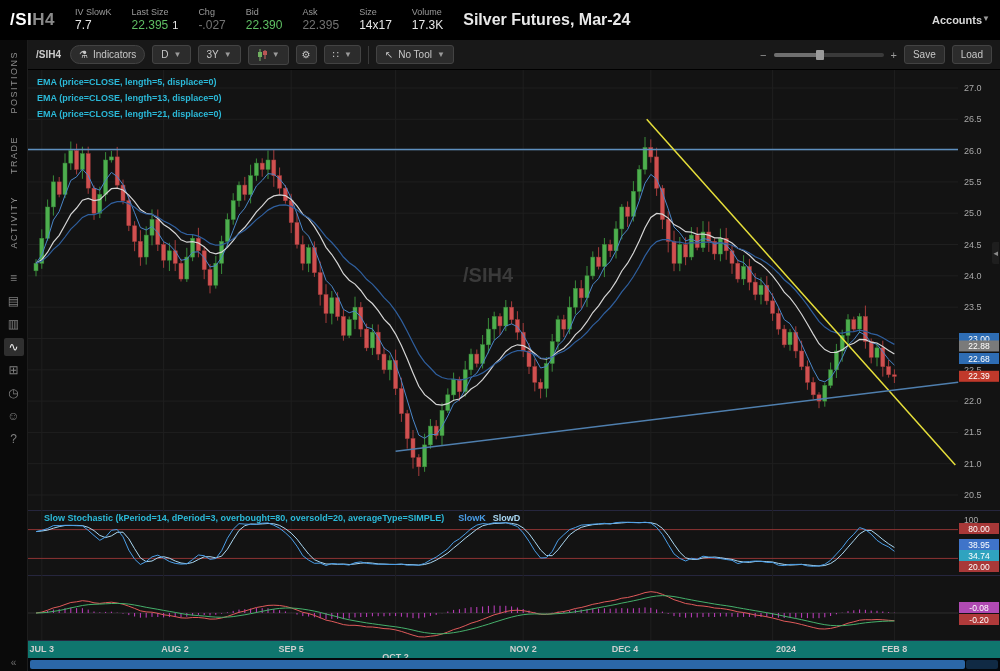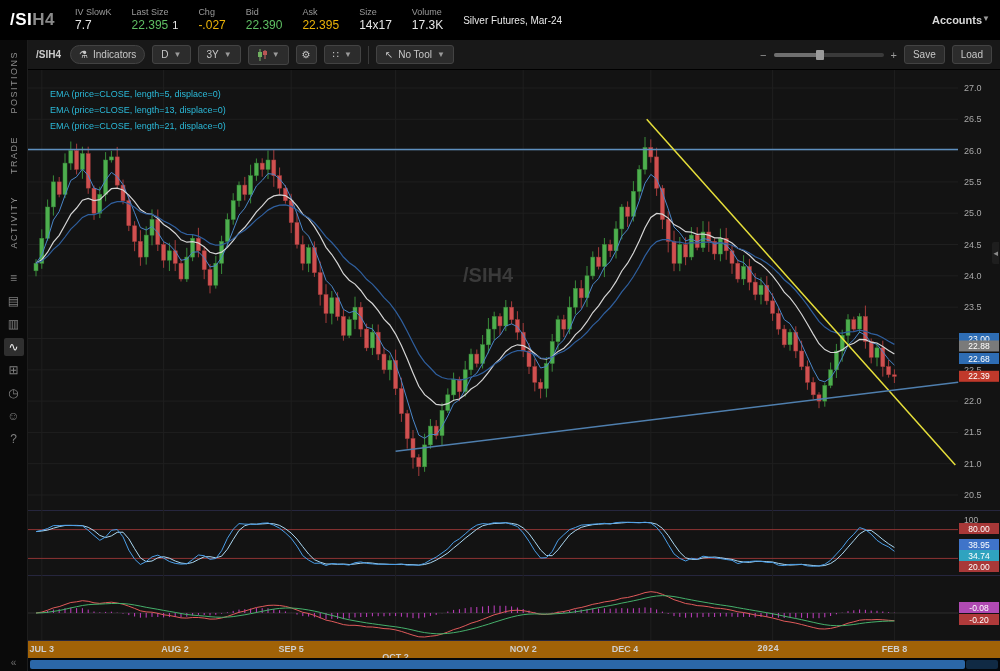--- a/index.html
+++ b/index.html
@@ -6,23 +6,23 @@
   html,body{width:1000px;height:671px;background:#000;font-family:"Liberation Sans",sans-serif;overflow:hidden;}
   .app{width:1000px;height:671px;display:flex;flex-direction:column;}
 
   
   header{height:40px;background:#000;display:flex;align-items:center;padding:0 10px;gap:20px;flex:none;}
   .sym{font-size:17px;font-weight:bold;color:#fff;letter-spacing:0.5px;}
   .sym .muted{color:#8a8a8a;font-weight:bold;}
   .stat{display:flex;flex-direction:column;line-height:1.25;}
   .slabel{font-size:9px;color:#9a9a9a;}
   .sval{font-size:12px;}
-  .white{color:#e6e6e6}.green{color:#5fbf63}.red{color:#eab308}
+  .white{color:#e6e6e6}.green{color:#5fbf63}.red{color:#737373}
   .sizeunit{color:#e6e6e6;margin-left:4px;font-size:11px;}
-  .desc{font-size:10px;color:#e8e8e8;}
+  .desc{font-size:16px;color:#e8e8e8;font-weight:bold;}
   .spacer{flex:1;}
   .accounts{color:#d8d8d8;font-size:11px;display:flex;cursor:pointer;font-weight:bold;}
   .caret{color:#9a9a9a;font-size:8px;}
 
   .body{flex:1;display:flex;min-height:0;}
 
   
   .sidebar{width:28px;background:#0a0a0a;border-right:1px solid #1d1d1d;display:flex;flex-direction:column;align-items:center;flex:none;}
   .vtab{writing-mode:vertical-rl;transform:rotate(180deg);color:#8f8f8f;font-size:9px;letter-spacing:1.5px;padding:11px 0;cursor:pointer;}
   .icons{margin-top:10px;display:flex;flex-direction:column;gap:5px;align-items:center;}
@@ -39,25 +39,25 @@
   .iconbtn{padding:3px 5px;}
   .vsep{width:1px;height:18px;background:#3a3a3a;}
   .slider{width:110px;height:4px;background:#3a3a3a;border-radius:2px;position:relative;}
   .slider .fill{position:absolute;left:0;top:0;height:4px;width:46px;background:#6f6f6f;border-radius:2px;}
   .slider .handle{position:absolute;left:42px;top:-3px;width:8px;height:10px;background:#9a9a9a;border-radius:1px;cursor:pointer;}
   .zoomglyph{color:#9a9a9a;font-size:11px;cursor:pointer;}
 
   
   .charts{position:relative;width:972px;height:570px;overflow:hidden;background:#131313;}
   svg{display:block;}
-  .overlay{position:absolute;font-size:9px;font-weight:normal;color:#2bb9d8;left:22px;cursor:pointer;white-space:nowrap;margin-top:12px;}
+  .overlay{position:absolute;font-size:9px;font-weight:bold;color:#2bb9d8;left:9px;cursor:pointer;white-space:nowrap;}
   .legend span{margin-left:7px;}
   .right-tab{position:absolute;right:1px;top:172px;background:#1e1e1e;color:#8a8a8a;font-size:9px;padding:6px 1px;border-radius:2px 0 0 2px;cursor:pointer;}
 
-  .xaxis{height:18px;background:#a16207;border-top:1px solid #26263e;position:relative;flex:none;text-align:center;}
+  .xaxis{height:18px;background:#0f766e;border-top:1px solid #26263e;position:relative;flex:none;text-align:center;}
   .xlabel{position:absolute;top:3px;font-size:9px;font-weight:bold;color:#cfcfcf;transform:translateX(-50%);white-space:nowrap;}
   .scrollbar{height:13px;background:#04070b;position:relative;flex:none;}
   .sb-handle{position:absolute;left:2px;top:2px;height:9px;width:935px;background:#2b67a8;border-radius:2px;cursor:pointer;}
   .sb-rest{position:absolute;left:938px;top:2px;height:9px;width:32px;background:#102a44;border-radius:2px;}
 </style>
 </head>
 <body>
 
 <div class="app">
 
@@ -739,32 +739,35 @@
             <g>
               <rect x="931" y="39.0" width="40" height="11" fill="#b03a3a"></rect>
               <text x="951" y="47.5" fill="#ffffff" font-size="8.5" text-anchor="middle">-0.20</text>
             </g>
           </svg>
 
         <div class="overlay" style="top:7px">EMA (price=CLOSE, length=5, displace=0)</div>
         <div class="overlay" style="top:23px">EMA (price=CLOSE, length=13, displace=0)</div>
         <div class="overlay" style="top:39px">EMA (price=CLOSE, length=21, displace=0)</div>
 
+        <div class="overlay legend" style="top:443px">
+          <span>Slow Stochastic (kPeriod=14, dPeriod=3, overbought=80, oversold=20, averageType=SIMPLE)</span><span id="stoch-legend"><span style="color: rgb(74, 158, 232);">SlowK</span><span style="color: rgb(169, 215, 242);">SlowD</span></span>
+        </div>
 
         <div class="right-tab">◂</div>
       </div>
 
       <div class="xaxis" id="xlabels">
           <span class="xlabel" style="left: 13.8px;">JUL 3</span>
           <span class="xlabel" style="left: 147px;">AUG 2</span>
           <span class="xlabel" style="left: 263.2px;">SEP 5</span>
           <span class="xlabel" style="left: 367.6px; margin-top: 8px;">OCT 2</span>
           <span class="xlabel" style="left: 495.2px;">NOV 2</span>
           <span class="xlabel" style="left: 597px;">DEC 4</span>
-          <span class="xlabel" style="left: 740px; font-family: Liberation Mono, monospace;">2024</span>
+          <span class="xlabel" style="left: 758px;">2024</span>
           <span class="xlabel" style="left: 866.4px;">FEB 8</span>
         </div>
 
       <div class="scrollbar">
         <div class="sb-handle"></div>
         <div class="sb-rest"></div>
       </div>
 
     </div>
   </div>

